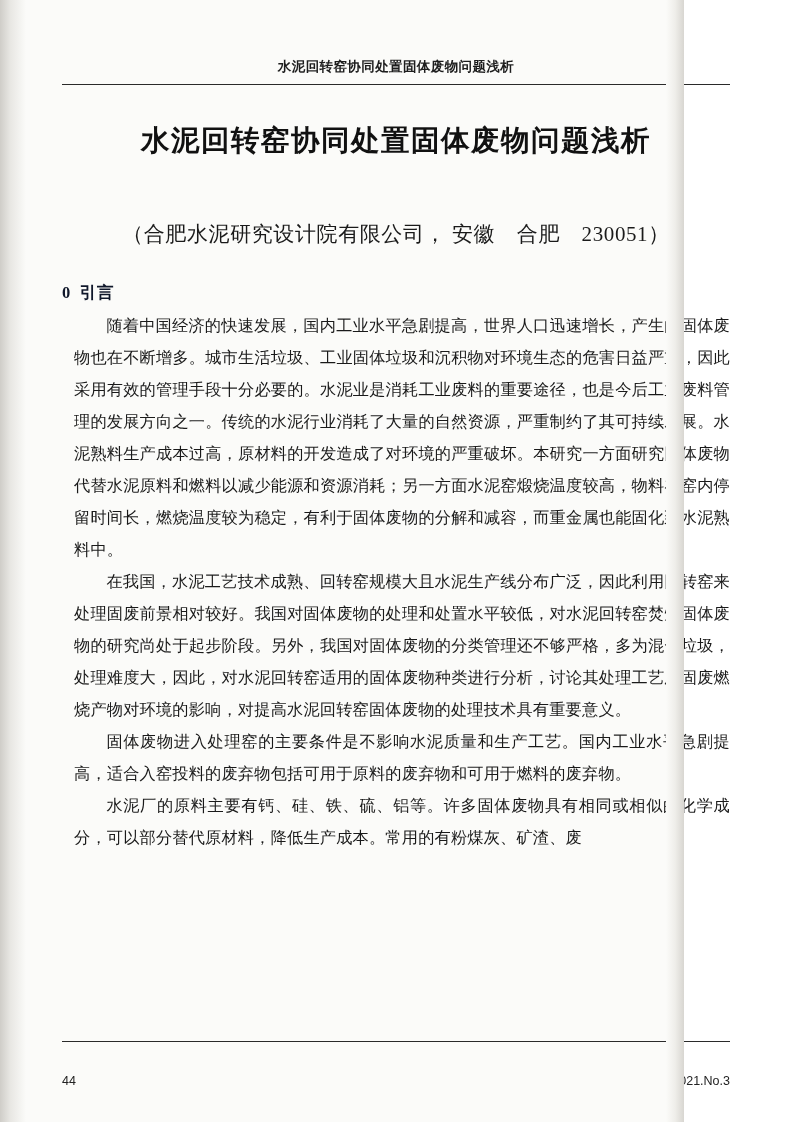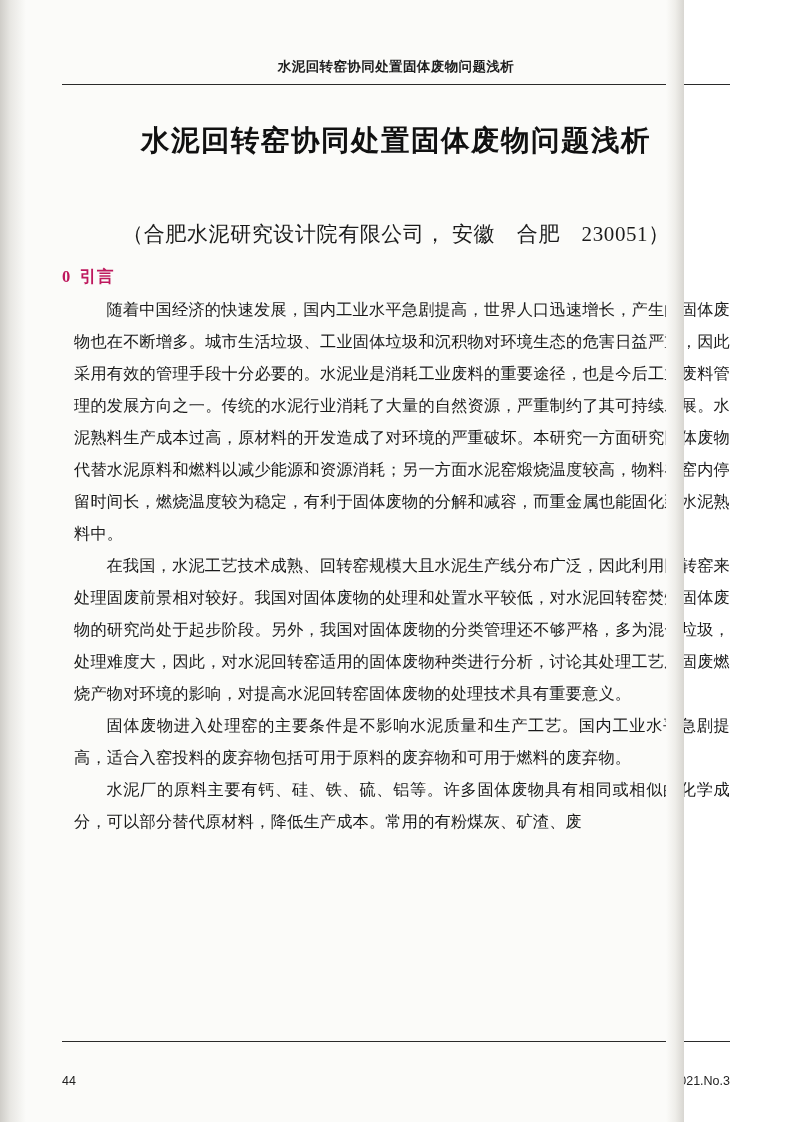--- a/index.html
+++ b/index.html
@@ -105,23 +105,23 @@
   }
   .body {
     position: absolute;
     left: 0;
     top: 258px;
     width: 668px;
   }
   h2.section {
     font-size: 16.5px;
     font-weight: bold;
-    margin: 8px 0 6px 0;
+    margin: 24px 0 6px 0;
     letter-spacing: 0.6px;
-    color: #be185d;
+    color: #0f172a;
   }
   h2.section .num {
     margin-right: 9px;
   }
   p.para {
     font-size: 16.2px;
     line-height: 32px;
     margin: 0 0 0 12px;
     text-indent: 2em;
     text-align: justify;

